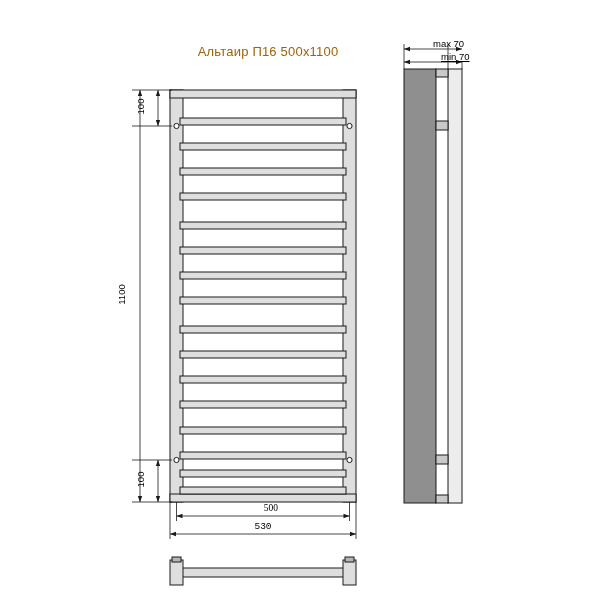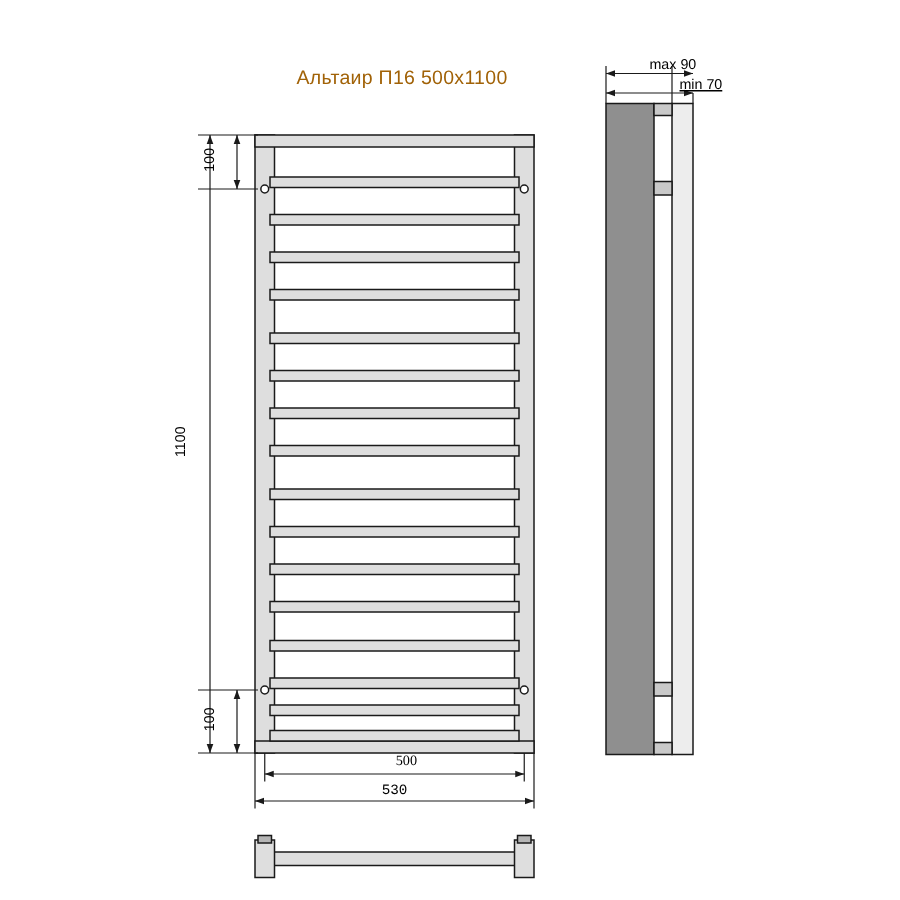--- a/index.html
+++ b/index.html
@@ -164,17 +164,17 @@
   <div class="lbl vert" style="left:140px; top:101px; width:22px; text-align:center; margin-left:-11px;">100</div>
 
   <div class="lbl vert" style="left:121px; top:289px; width:30px; text-align:center; margin-left:-15px;">1100</div>
 
   <div class="lbl vert" style="left:140px; top:474px; width:22px; text-align:center; margin-left:-11px;">100</div>
 
   <div class="lbl" style="left:248px; top:503px; width:30px; text-align:right;font-family:Liberation Serif, serif;">500</div>
 
   <div class="lbl" style="left:248px; top:521px; width:30px; text-align:center;font-family:Liberation Mono, monospace;">530</div>
 
-  <div class="lbl" style="left:433px; top:38px;">max 90</div>
+  <div class="lbl" style="left:433px; top:38px;">max 70</div>
 
-  <div class="lbl" style="left:453px; top:51px;text-decoration:underline;">min 70</div>
+  <div class="lbl" style="left:441px; top:51px;text-decoration:underline;">min 70</div>
 
 </div>
 
 </body></html>

